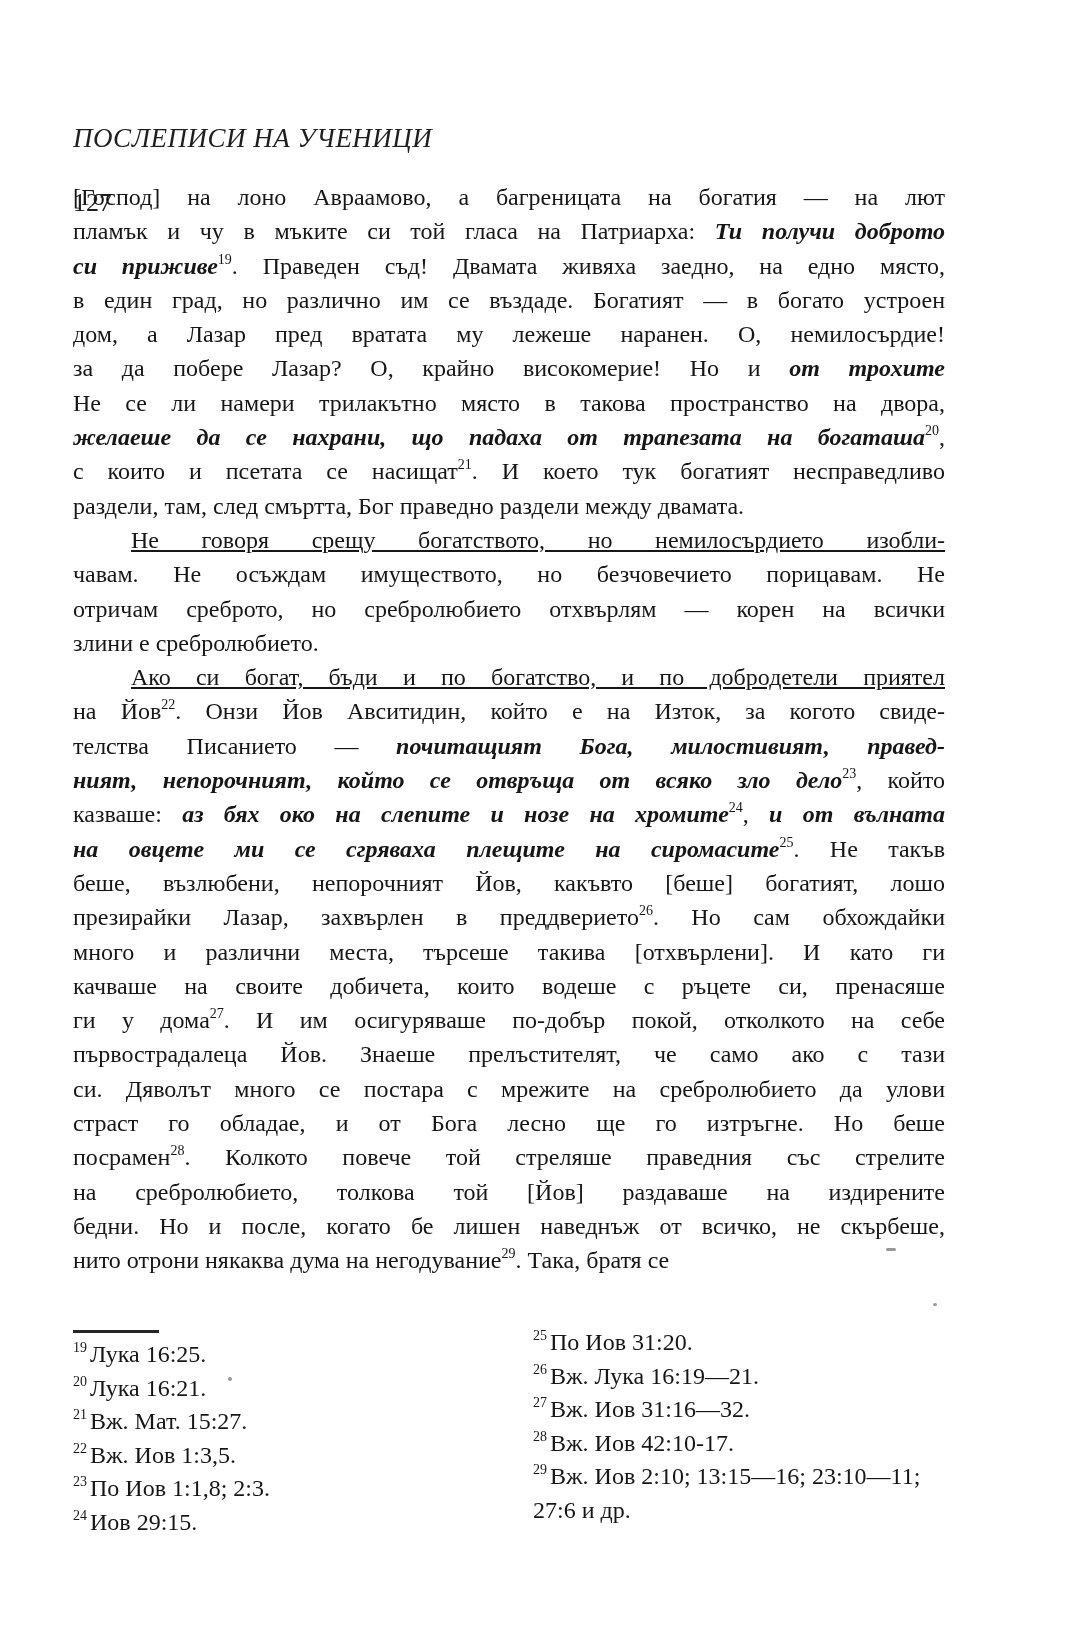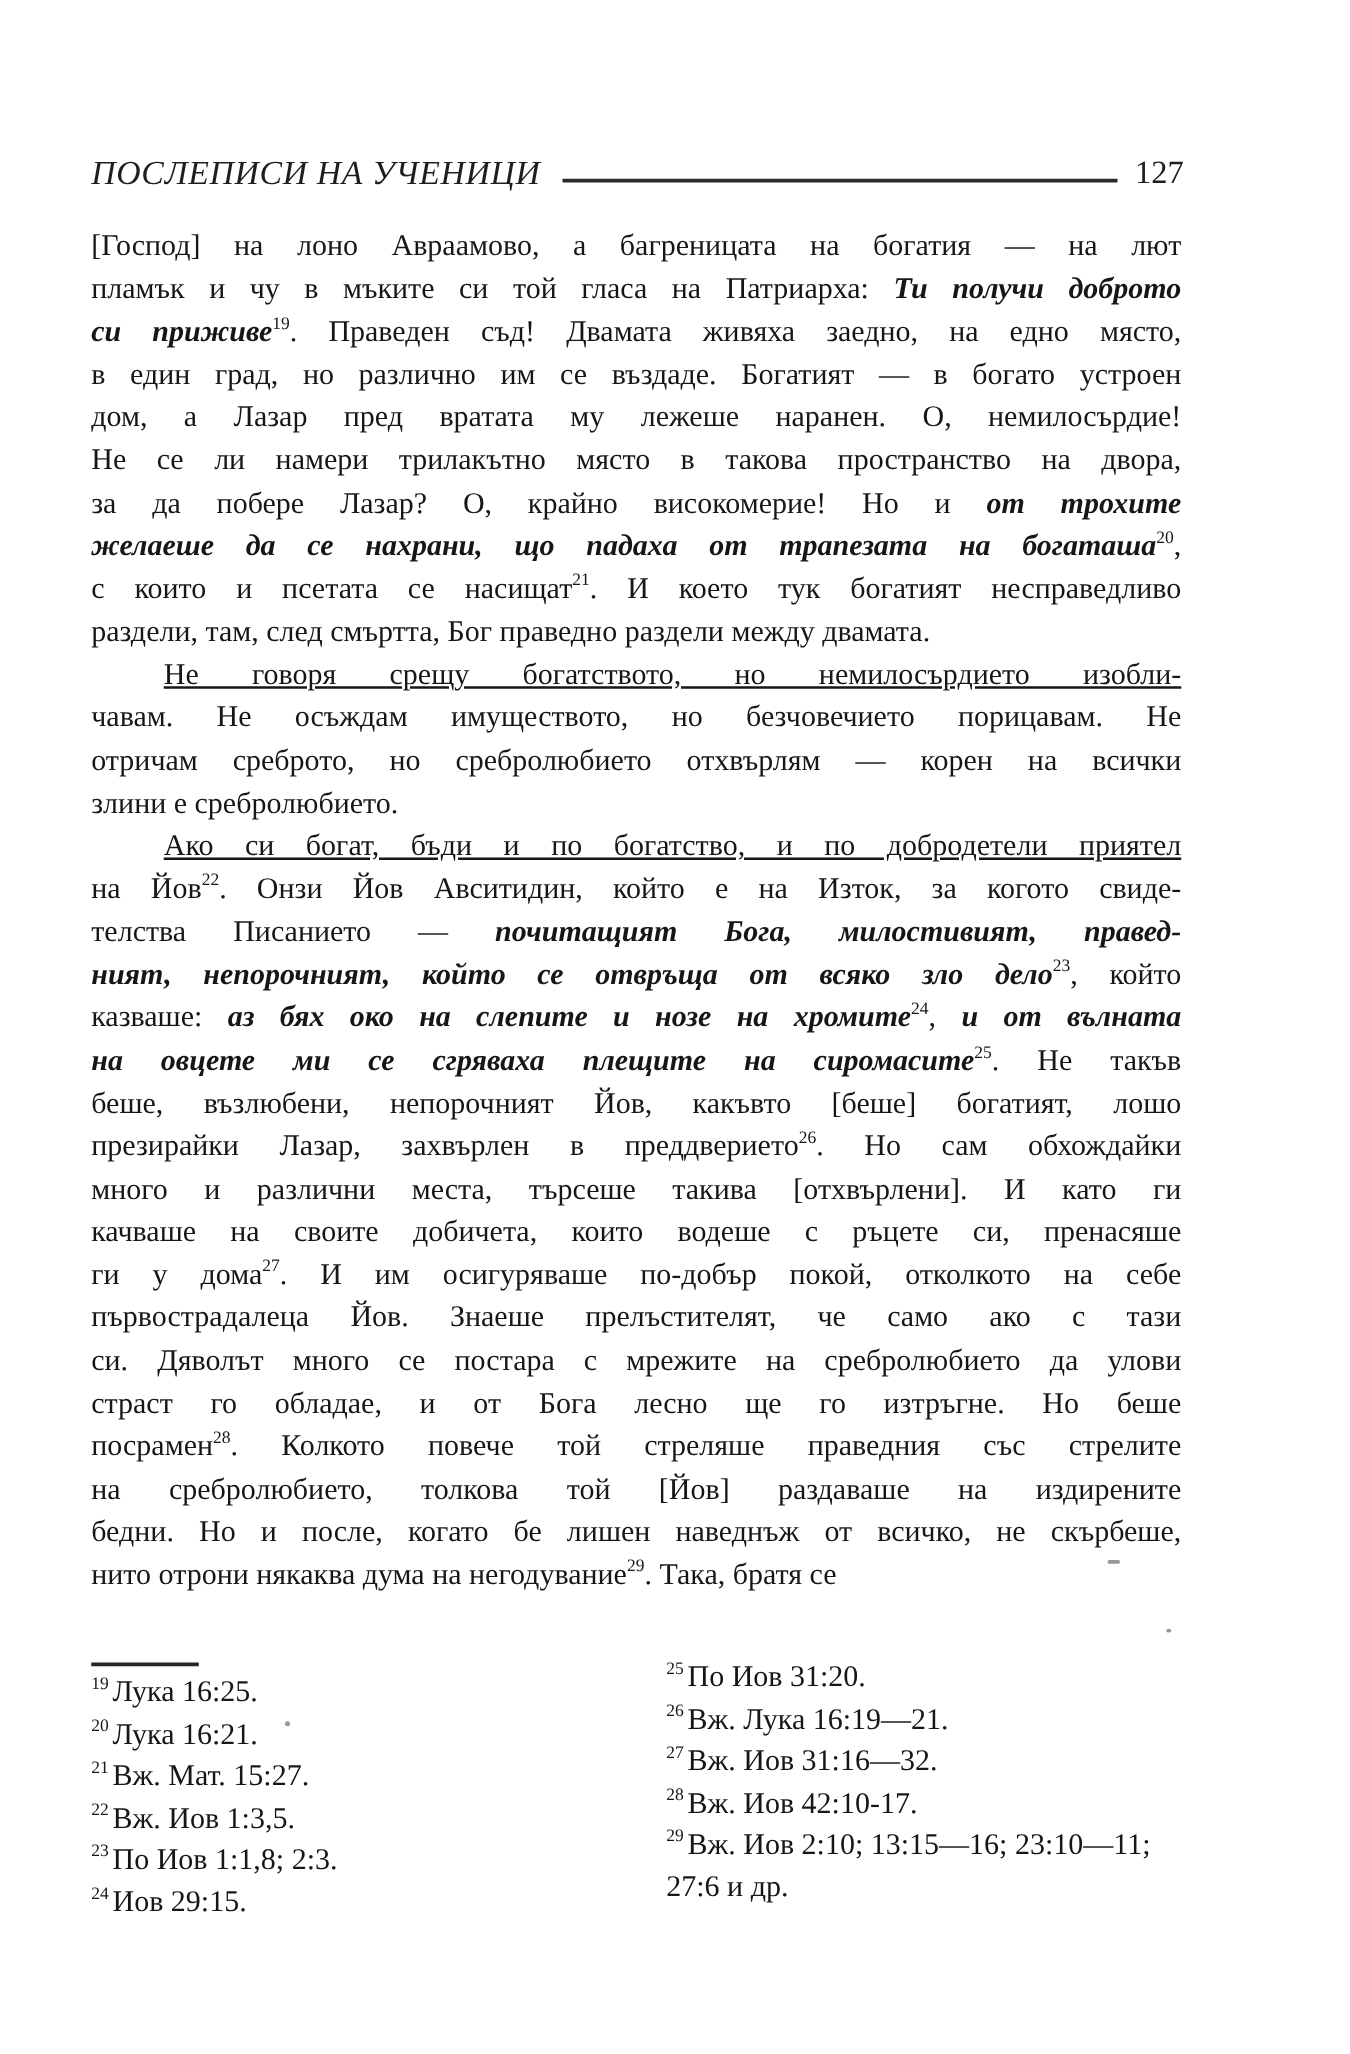--- a/index.html
+++ b/index.html
@@ -20,20 +20,21 @@
     inset: 0;
   }
   
   .header {
     position: absolute;
     left: 73px;
     top: 118px;
     width: 874px;
     display: flex;
     align-items: flex-start;
+    flex-direction: column;
   }
   .header .title {
     font-style: italic;
     font-size: 27px;
     letter-spacing: 0.5px;
     white-space: nowrap;
     line-height: 40px;
     color: #1e1e1e;
   }
   .header .rule {
@@ -136,22 +137,22 @@
     <span class="rule"></span>
     <span class="pagenum">127</span>
   </div>
 
   <div class="bodytext">
       <div class="line"><span>[Господ] на лоно Авраамово, а багреницата на богатия — на лют</span></div>
       <div class="line"><span>пламък и чу в мъките си той гласа на Патриарха: </span><span class="it">Ти получи доброто</span></div>
       <div class="line"><span class="it">си приживе</span><sup>19</sup><span>. Праведен съд! Двамата живяха заедно, на едно място,</span></div>
       <div class="line"><span>в един град, но различно им се въздаде. Богатият — в богато устроен</span></div>
       <div class="line"><span>дом, а Лазар пред вратата му лежеше наранен. О, немилосърдие!</span></div>
+      <div class="line"><span>за да побере Лазар? О, крайно високомерие! Но и </span><span class="it">от трохите</span></div>
       <div class="line"><span>Не се ли намери трилакътно място в такова пространство на двора,</span></div>
-      <div class="line"><span>за да побере Лазар? О, крайно високомерие! Но и </span><span class="it">от трохите</span></div>
       <div class="line"><span class="it">желаеше да се нахрани, що падаха от трапезата на богаташа</span><sup>20</sup><span>,</span></div>
       <div class="line"><span>с които и псетата се насищат</span><sup>21</sup><span>. И което тук богатият несправедливо</span></div>
       <div class="line endline"><span>раздели, там, след смъртта, Бог праведно раздели между двамата.</span></div>
       <div class="line indent"><span>Не говоря срещу богатството, но немилосърдието изобли-</span></div>
       <div class="line"><span>чавам. Не осъждам имуществото, но безчовечието порицавам. Не</span></div>
       <div class="line"><span>отричам среброто, но сребролюбието отхвърлям — корен на всички</span></div>
       <div class="line endline"><span>злини е сребролюбието.</span></div>
       <div class="line indent"><span>Ако си богат, бъди и по богатство, и по добродетели приятел</span></div>
       <div class="line"><span>на Йов</span><sup>22</sup><span>. Онзи Йов Авситидин, който е на Изток, за когото свиде-</span></div>
       <div class="line"><span>телства Писанието — </span><span class="it">почитащият Бога, милостивият, правед-</span></div>

